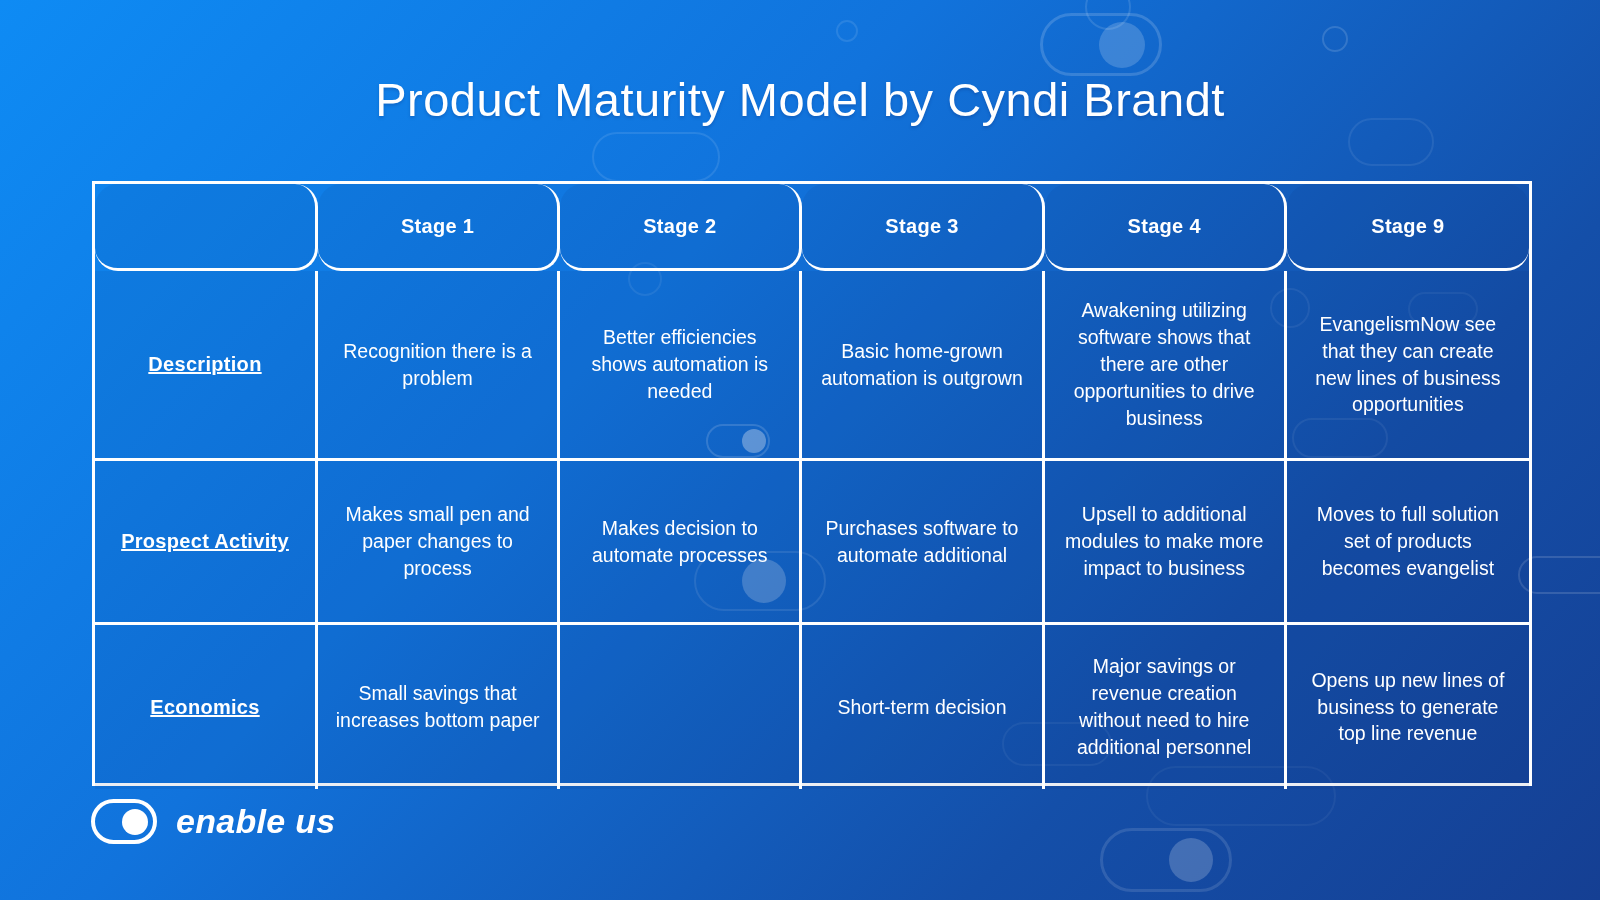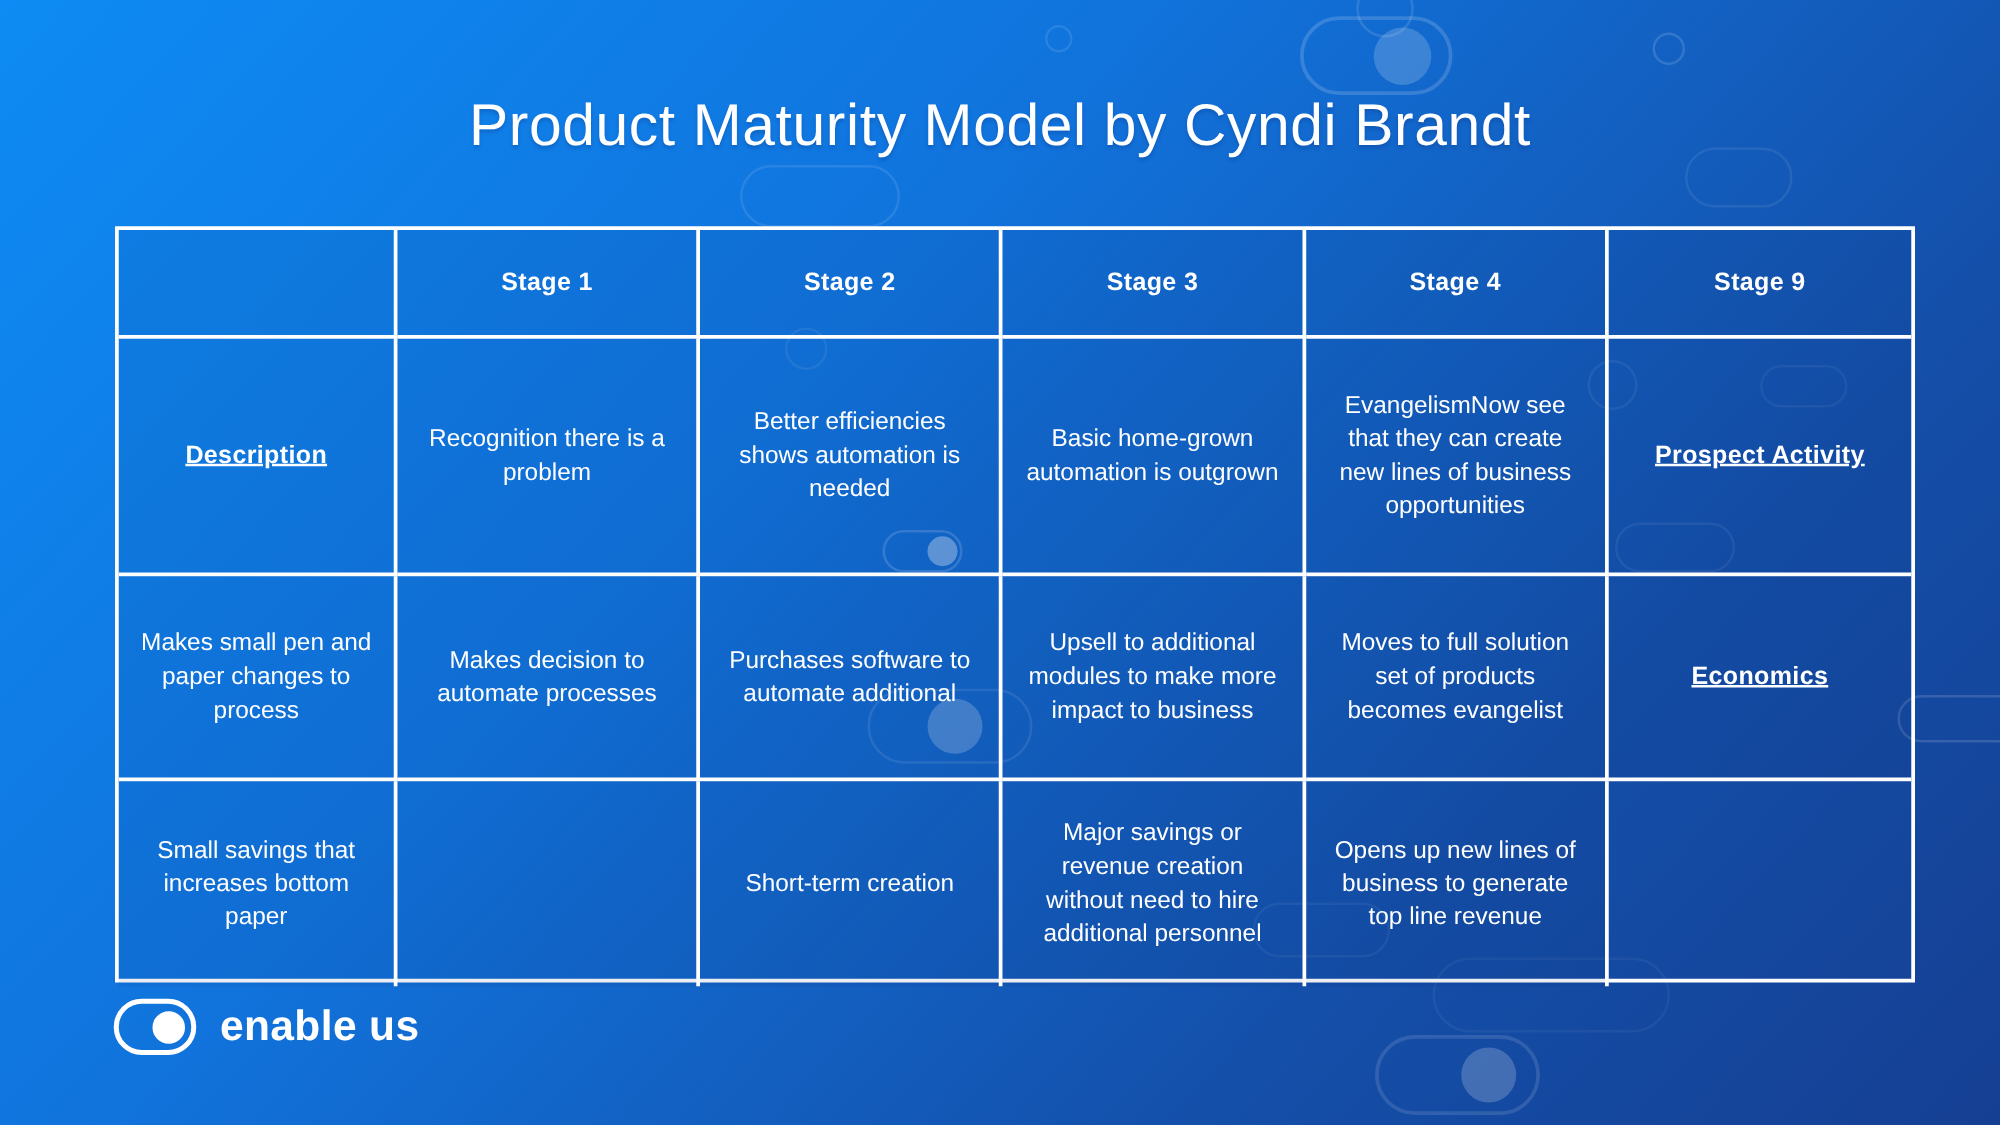--- a/index.html
+++ b/index.html
@@ -44,32 +44,33 @@
     border-bottom: 3px solid #ffffff;
     background: rgba(8, 38, 108, 0.08);
     display: flex;
     align-items: center;
     justify-content: center;
     text-align: center;
     padding: 10px 16px;
   }
   .tcell:nth-child(6n) { border-right: none; }
   .tcell:nth-child(n+19) { border-bottom: none; }
-  .header-cell { font-weight: 700; font-size: 20px; letter-spacing: 0.3px; }
+  .header-cell { font-weight: 700; font-size: 20px; letter-spacing: 0.3px; border-radius: 23px; }
   .row-label  { font-weight: 700; font-size: 20px; letter-spacing: 0.3px; text-decoration: underline; }
   .body-cell  { font-size: 19.5px; line-height: 1.38; font-weight: 400; }
 
   
   .logo {
     position: absolute;
     left: 91px; top: 799px;
     display: flex;
     align-items: center;
     gap: 19px;
     z-index: 2;
+    font-style: italic;
   }
   .toggle-icon {
     position: relative;
     width: 66px; height: 45px;
     border: 4px solid #ffffff;
     border-radius: 23px;
   }
   .toggle-icon .knob {
     position: absolute;
     right: 5px; top: 50%;
@@ -122,33 +123,34 @@
   <div class="tcell header-cell">Stage 1</div>
   <div class="tcell header-cell">Stage 2</div>
   <div class="tcell header-cell">Stage 3</div>
   <div class="tcell header-cell">Stage 4</div>
   <div class="tcell header-cell">Stage 9</div>
 
   <div class="tcell row-label">Description</div>
   <div class="tcell body-cell">Recognition there is a problem</div>
   <div class="tcell body-cell">Better  efficiencies shows automation is needed</div>
   <div class="tcell body-cell">Basic home-grown automation is outgrown</div>
+  <div class="tcell body-cell">Awakening utilizing software shows that there are other opportunities to drive business</div>
   <div class="tcell body-cell">EvangelismNow see that they can  create new lines of business opportunities</div>
 
   <div class="tcell row-label">Prospect Activity</div>
   <div class="tcell body-cell">Makes small pen and paper changes to process</div>
   <div class="tcell body-cell">Makes decision to automate processes</div>
   <div class="tcell body-cell">Purchases software to automate additional</div>
   <div class="tcell body-cell">Upsell to additional modules to make more impact to business</div>
   <div class="tcell body-cell">Moves to full solution set of products becomes evangelist</div>
 
   <div class="tcell row-label">Economics</div>
   <div class="tcell body-cell">Small savings that increases bottom paper</div>
   <div class="tcell body-cell"></div>
-  <div class="tcell body-cell">Short-term creation</div>
+  <div class="tcell body-cell">Short-term decision</div>
   <div class="tcell body-cell">Major savings or revenue creation without need to hire additional personnel</div>
   <div class="tcell body-cell">Opens up new lines of business to generate top line revenue</div>
 </div>
 
 <div class="logo">
   <div class="toggle-icon">
     <div class="knob"></div>
   </div>
   <div class="logo-text">enable us</div>
 </div>

